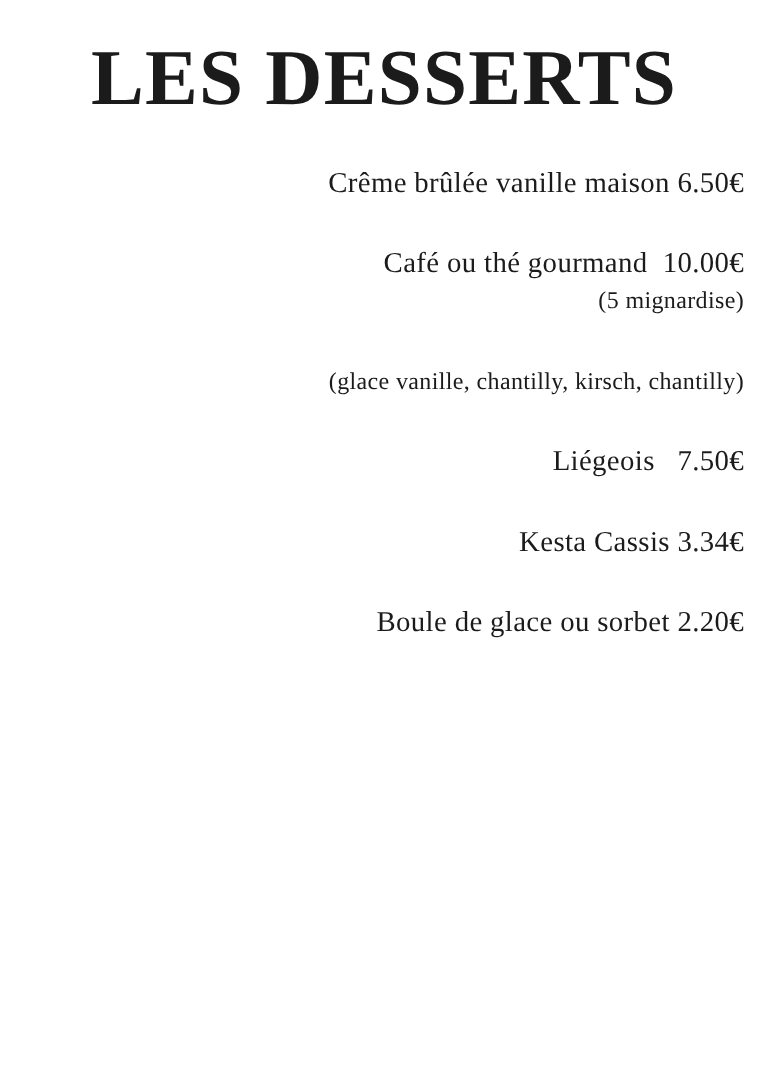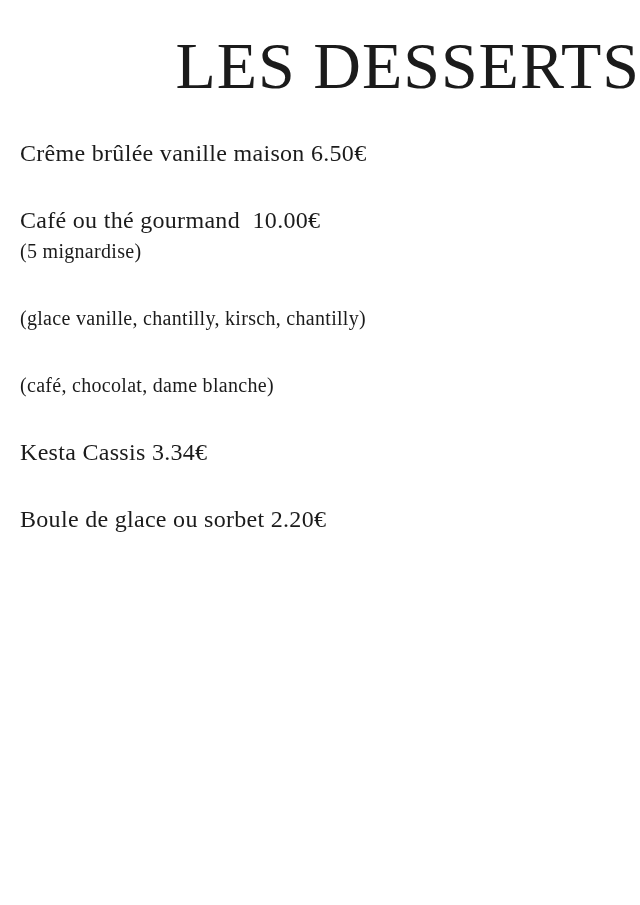--- a/index.html
+++ b/index.html
@@ -14,34 +14,34 @@
     margin: 0 auto;
     background: #ffffff;
     color: #1b1b1b;
     font-family: "Liberation Serif", serif;
     overflow: hidden;
     box-sizing: border-box;
     padding-top: 28px;
   }
   .menu-title {
     margin: 0 auto 34px auto;
-    text-align: right;
+    text-align: center;
     font-size: 66px;
     line-height: 1.15;
-    font-weight: 400;
+    font-weight: 700;
     letter-spacing: 1px;
     white-space: nowrap;
   }
   .menu-items {
     width: 600px;
     margin: 0 auto;
   }
   .menu-item {
     margin: 0 auto 36px auto;
-    text-align: left;
+    text-align: right;
   }
   .menu-item:last-child {
     margin-bottom: 16px;
   }
   .item-line {
     font-size: 24px;
     line-height: 31px;
     letter-spacing: 0.3px;
     white-space: pre-wrap;
   }
@@ -62,21 +62,21 @@
         <div class="item-line">Crême brûlée vanille maison 6.50€</div>
       </div>
       <div class="menu-item">
         <div class="item-line">Café ou thé gourmand  10.00€</div>
         <div class="item-desc">(5 mignardise)</div>
       </div>
       <div class="menu-item">
         <div class="item-desc">(glace vanille, chantilly, kirsch, chantilly)</div>
       </div>
       <div class="menu-item">
-        <div class="item-desc">(café, chocolat, dame blanche)</div>
+        <div class="item-line">Liégeois   7.50€</div>
       </div>
       <div class="menu-item">
         <div class="item-line">Kesta Cassis 3.34€</div>
       </div>
       <div class="menu-item">
         <div class="item-line">Boule de glace ou sorbet 2.20€</div>
       </div>
     </div>
 </div>
 

